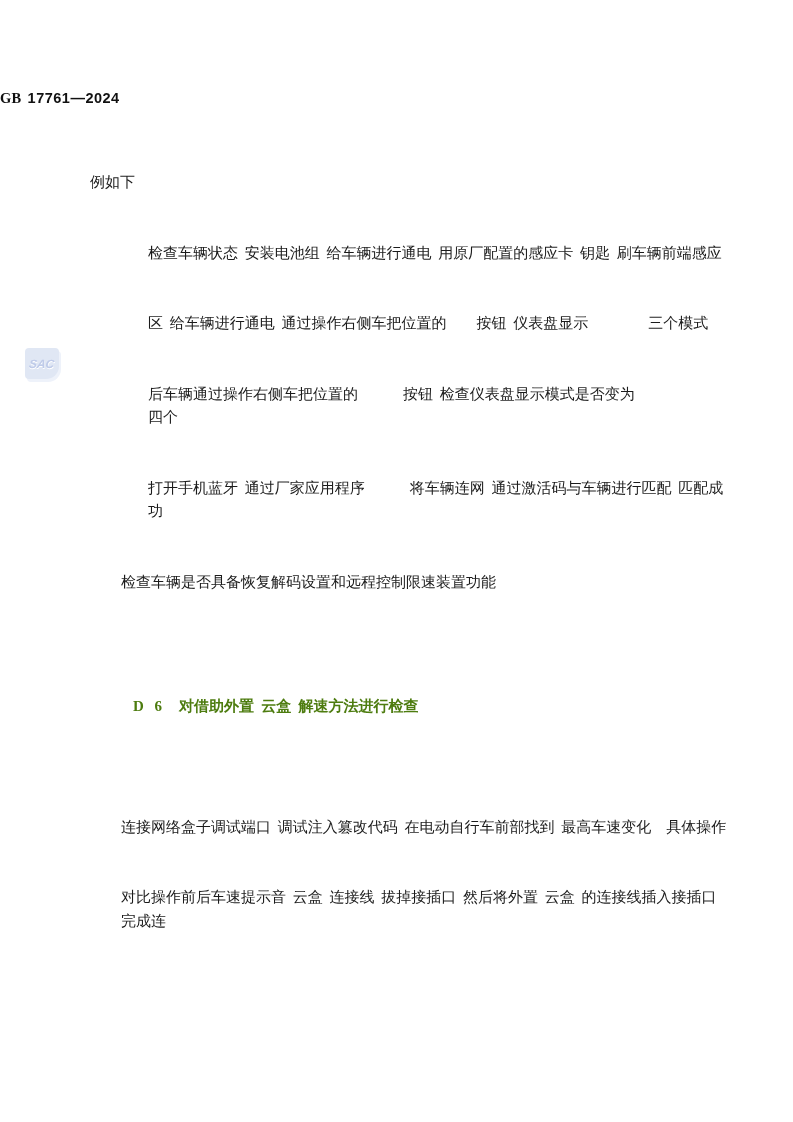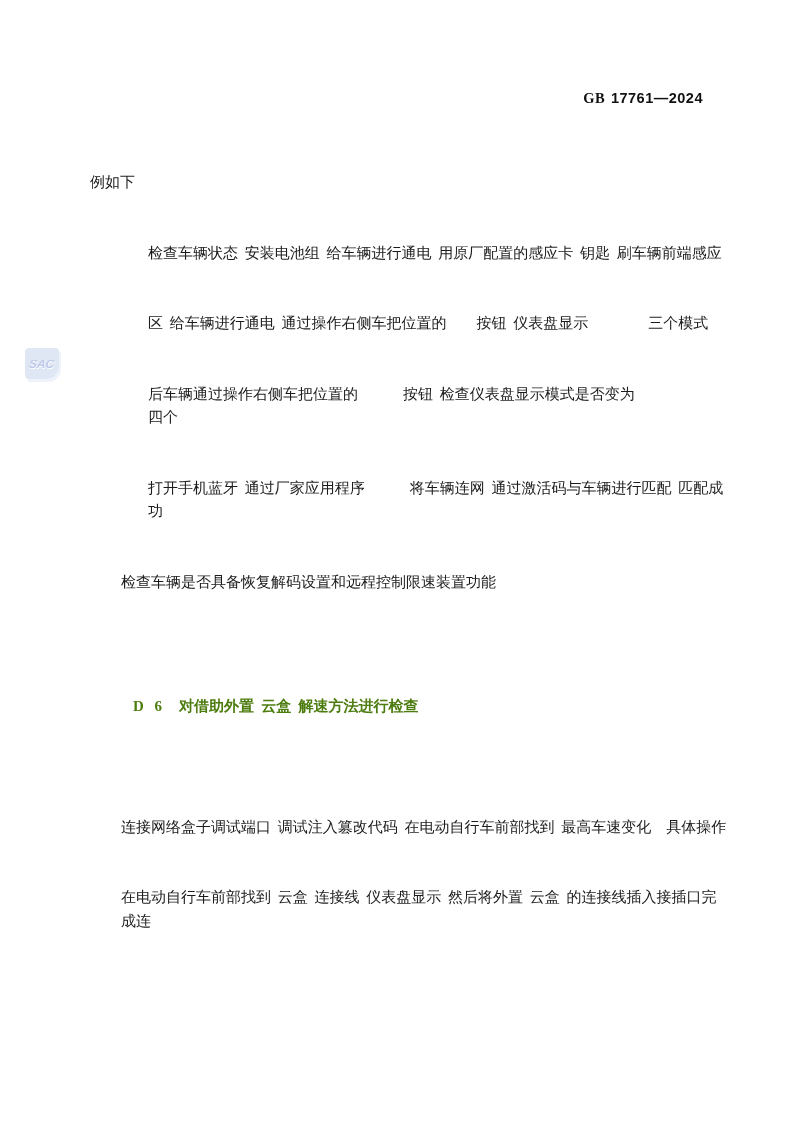--- a/index.html
+++ b/index.html
@@ -15,21 +15,21 @@
     background: #ffffff;
     overflow: hidden;
     font-family: "Liberation Serif", "DejaVu Serif", serif;
     color: #1b1b1b;
   }
   .std-header {
     position: absolute;
     top: 90px;
     left: 0;
     width: 703px;
-    text-align: right;
+    text-align: left;
     font-size: 14.5px;
     color: #111111;
     letter-spacing: 0.3px;
     white-space: nowrap;
   }
   .std-prefix {
     font-family: "Liberation Serif", "DejaVu Serif", serif;
     font-weight: bold;
     margin-right: 6px;
   }
@@ -108,17 +108,17 @@
     <div class="tline ind4">区 给车辆进行通电 通过操作右侧车把位置的　　按钮 仪表盘显示　　　　三个模式</div>
     <div class="tline ind4">后车辆通过操作右侧车把位置的　　　按钮 检查仪表盘显示模式是否变为　　　　　　四个</div>
     <div class="tline ind4">打开手机蓝牙 通过厂家应用程序　　　将车辆连网 通过激活码与车辆进行匹配 匹配成功</div>
     <div class="tline ind2">检查车辆是否具备恢复解码设置和远程控制限速装置功能</div>
 
     <div class="clause-heading">
       <span class="clause-num">D 6</span><span>对借助外置 云盒 解速方法进行检查</span>
     </div>
 
     <div class="tline ind2">连接网络盒子调试端口 调试注入篡改代码 在电动自行车前部找到 最高车速变化　具体操作</div>
-    <div class="tline ind2">在电动自行车前部找到 云盒 连接线 仪表盘显示 然后将外置 云盒 的连接线插入接插口完成连</div>
+    <div class="tline ind2">对比操作前后车速提示音 云盒 连接线 拔掉接插口 然后将外置 云盒 的连接线插入接插口完成连</div>
     
   </div>
 
 </div>
 
 </body></html>

